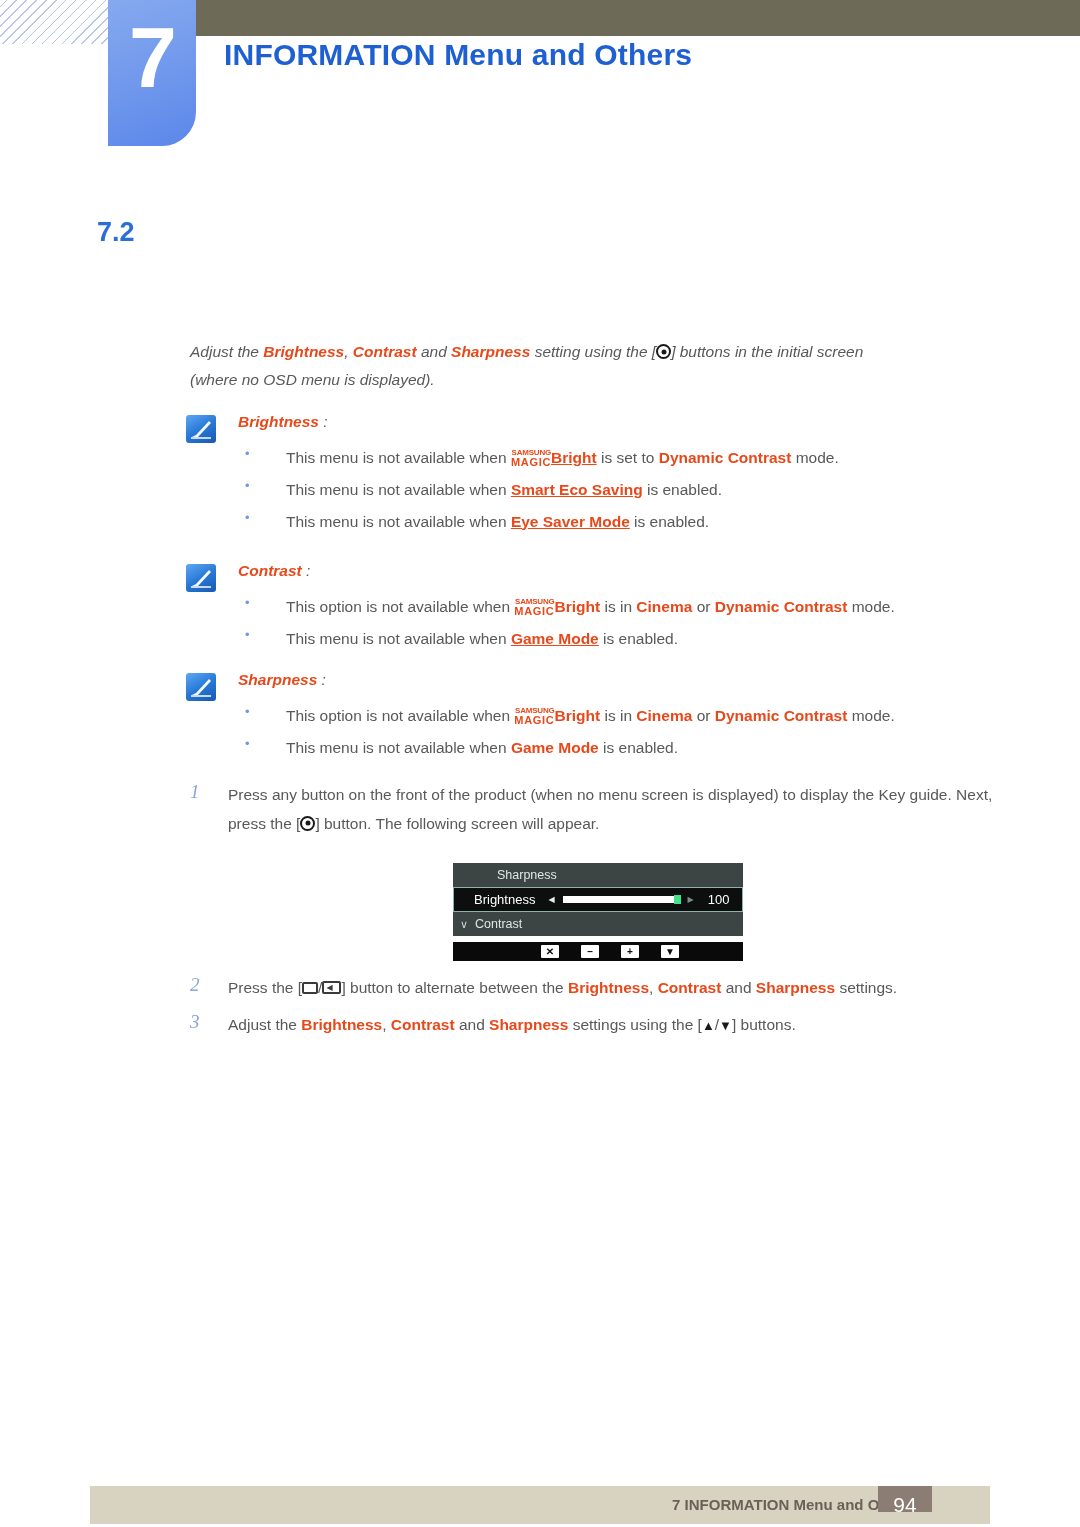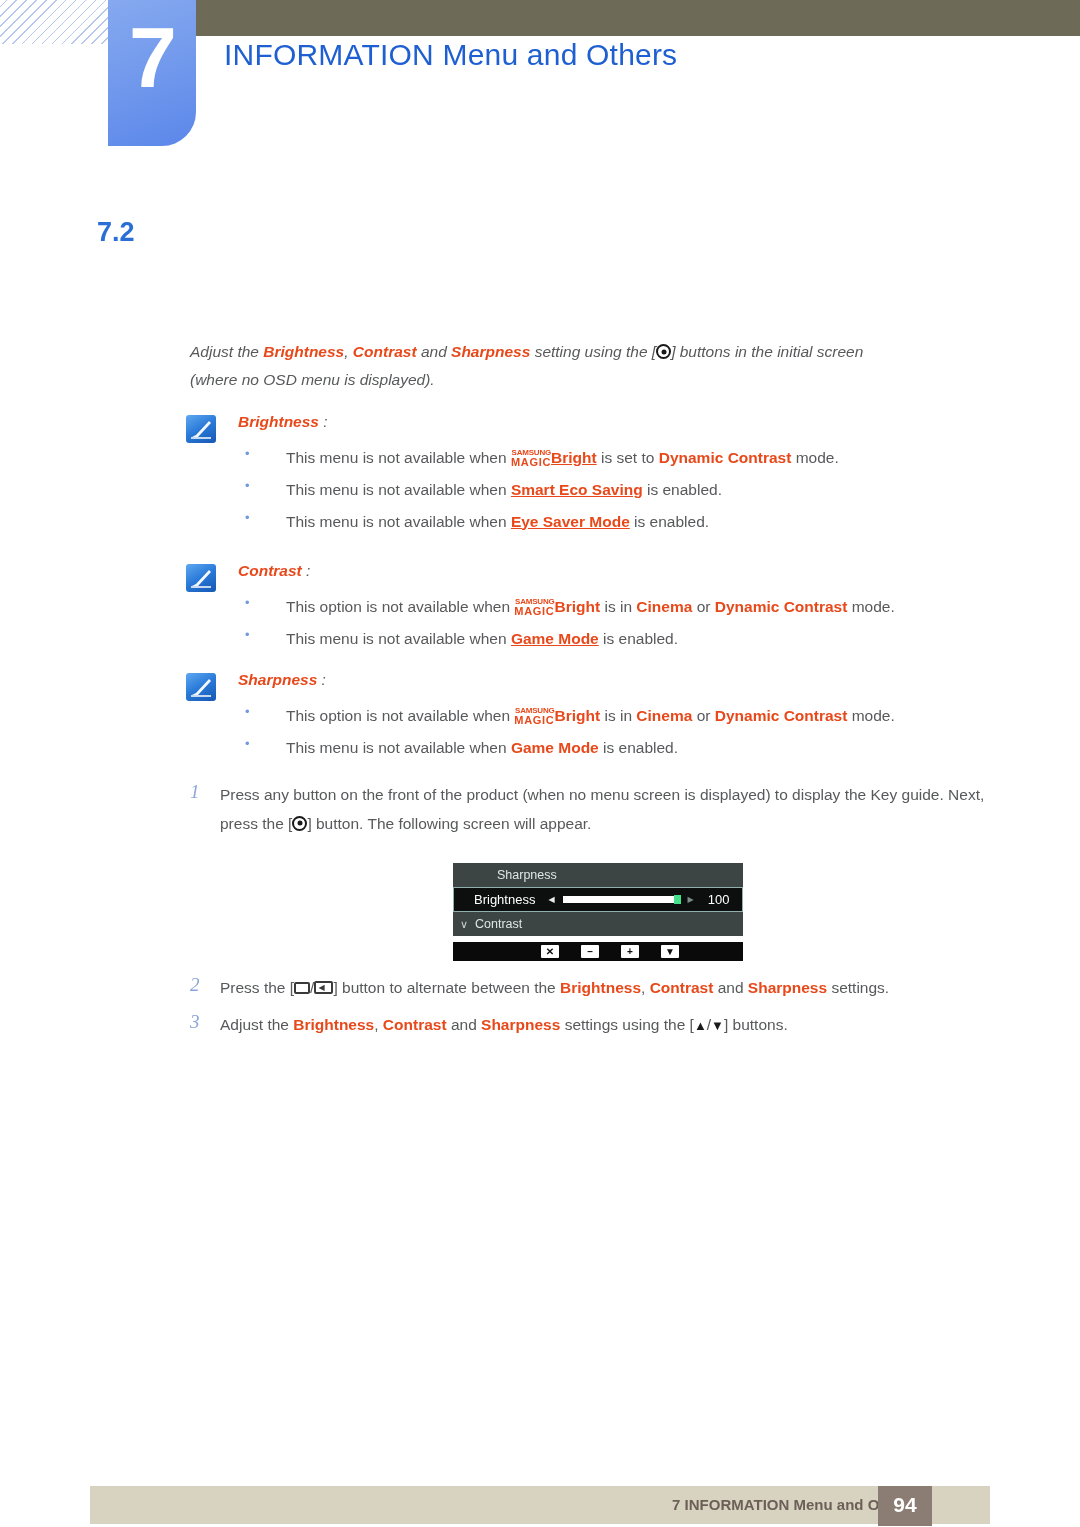--- a/index.html
+++ b/index.html
@@ -48,21 +48,21 @@
     font-size: 86px;
     font-weight: bold;
     color: #ffffff;
     line-height: 1;
     letter-spacing: -2px;
   }
   .chapter-title {
     position: absolute;
     left: 224px; top: 38px;
     font-size: 30px;
-    font-weight: normal;
+    font-weight: bold;
     color: #1e5fd1;
     letter-spacing: .2px;
   }
 
   
   .section-head {
     position: absolute;
     left: 97px; top: 215px;
     width: 920px;
     display: flex;
@@ -193,21 +193,21 @@
     position: absolute;
     left: 0; top: 0;
     width: 20px;
     text-align: left;
     font-size: 19px;
     font-style: italic;
     color: #8ba6d8;
     font-family: "Liberation Serif", serif;
   }
   .step-body {
-    margin-left: 30px;
+    margin-left: 38px;
     font-size: 15.5px;
     line-height: 1.85;
     color: #58595b;
   }
 
   
   .osd {
     position: absolute;
     left: 453px; top: 863px;
     width: 290px;
@@ -289,25 +289,25 @@
     height: 38px;
     line-height: 38px;
     font-size: 15px;
     font-weight: bold;
     color: #6b5f57;
     white-space: nowrap;
   }
   .footer-page {
     position: absolute;
     left: 878px; top: 1486px;
-    width: 54px; height: 40px;
+    width: 54px; height: 26px;
     background: #8b7d74;
     color: #ffffff;
     font-size: 21px;
-    font-weight: bold;
+    font-weight: normal;
     text-align: center;
     line-height: 38px;
   }
 </style>
 </head>
 <body>
 
 <div class="hatch-band"></div>
 <div class="olive-bar"></div>
 <div class="chapter-tab">

